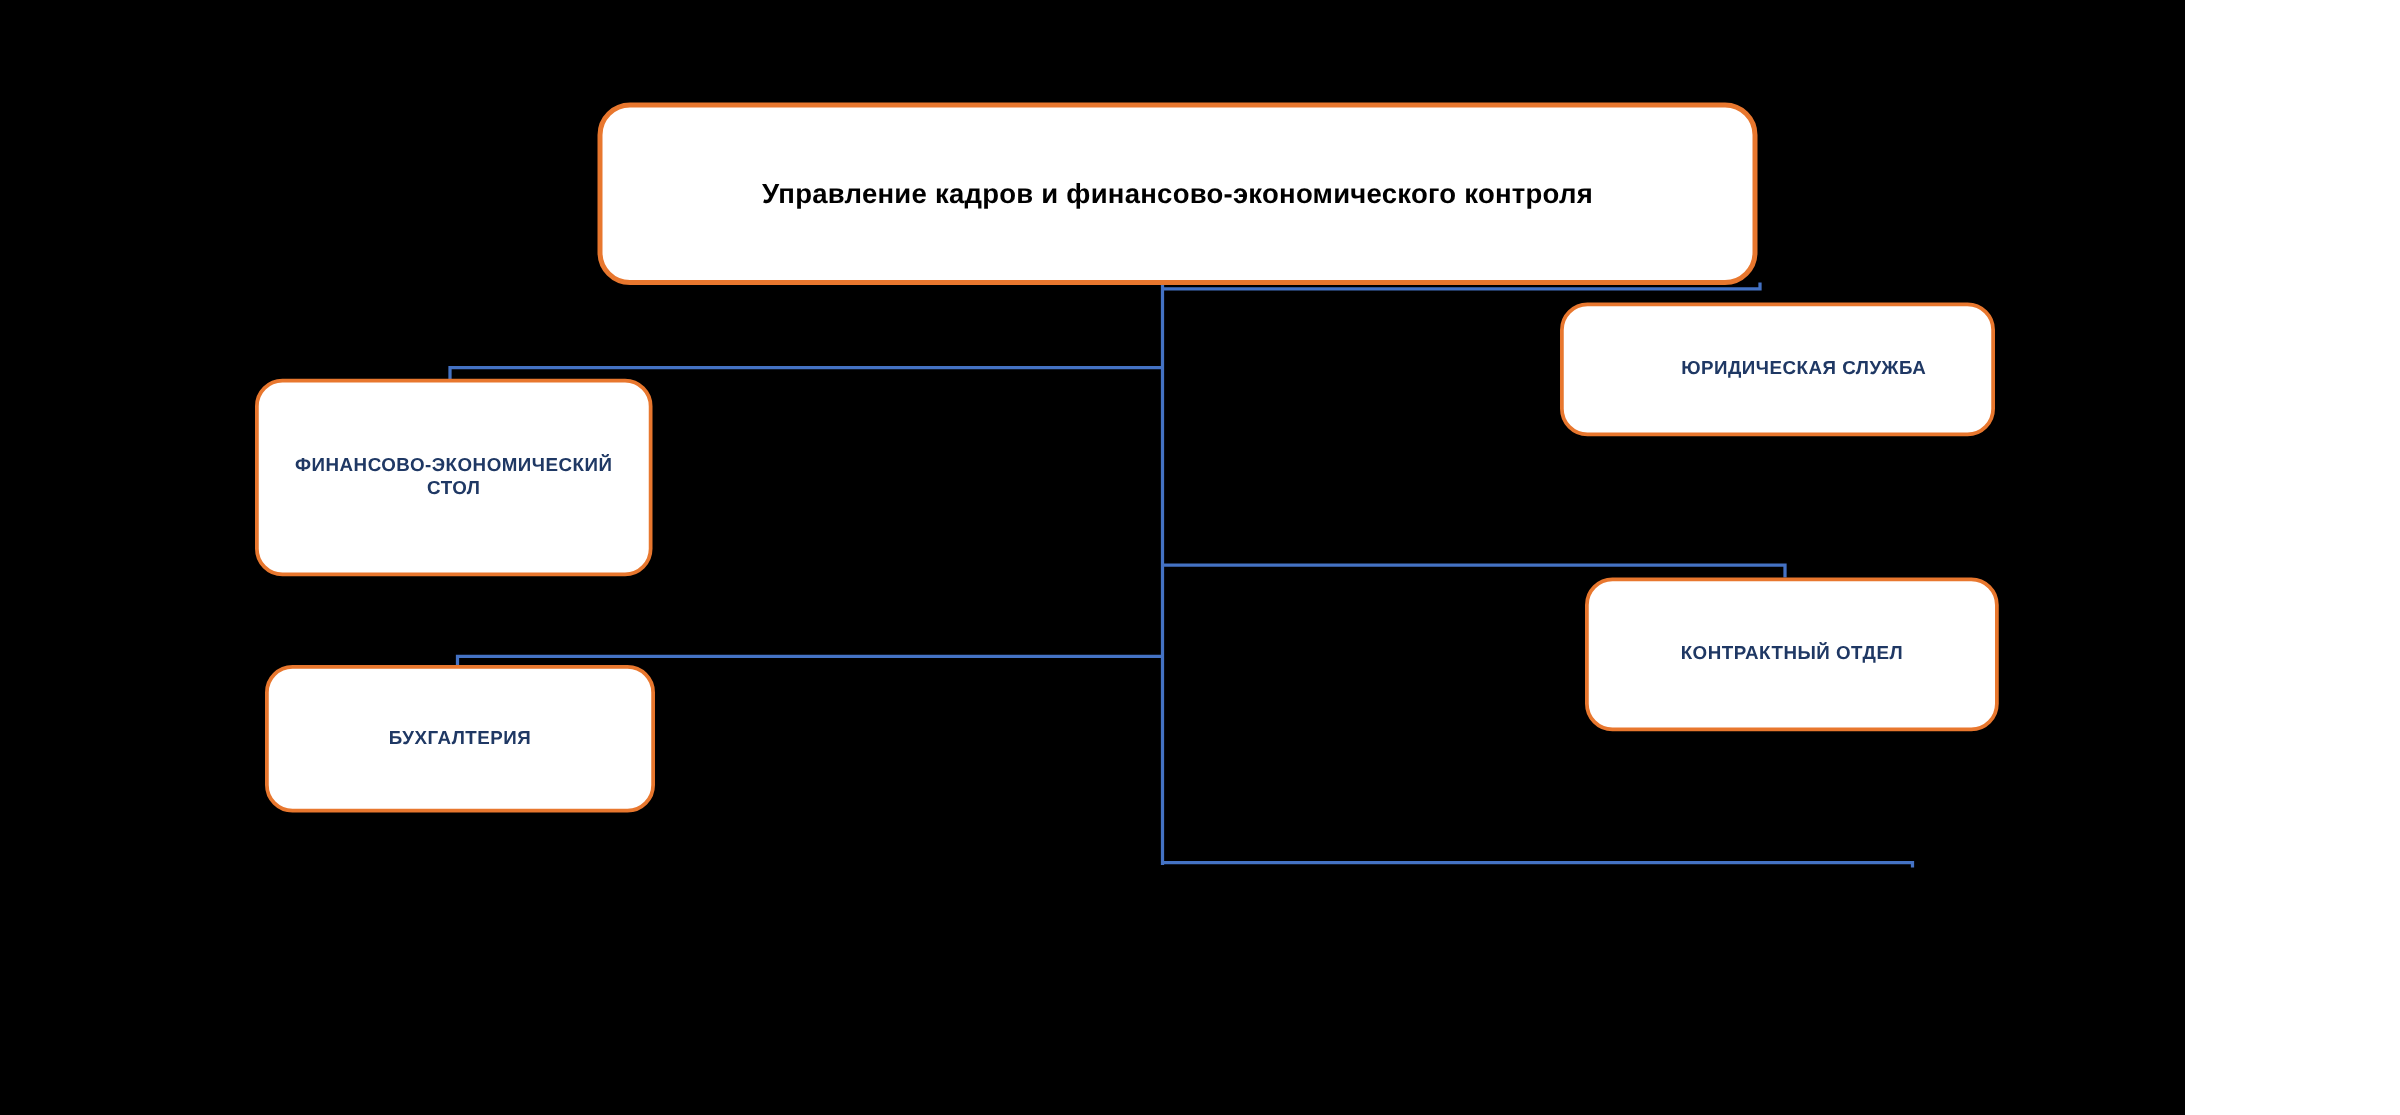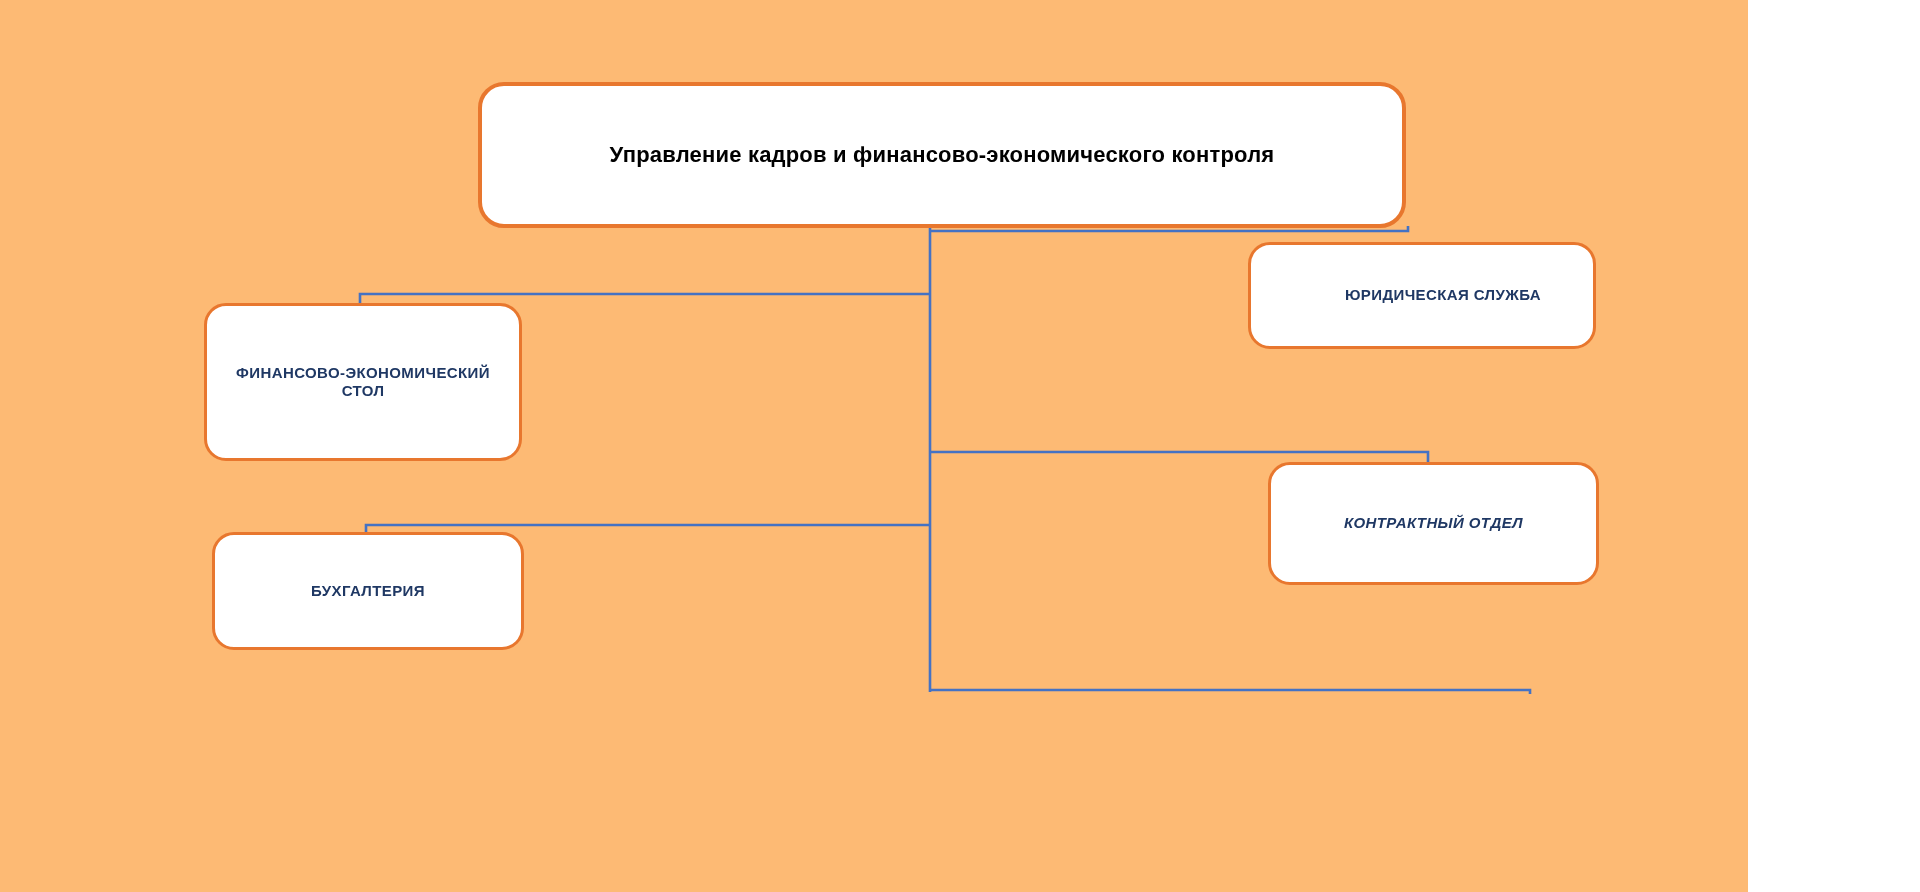--- a/index.html
+++ b/index.html
@@ -11,21 +11,21 @@
   body {
     width: 1920px;
     height: 892px;
     font-family: "Liberation Sans", sans-serif;
     overflow: hidden;
   }
   #canvas {
     position: relative;
     width: 1748px;
     height: 892px;
-    background: #fdba74;
+    background: #000000;
   }
   #connector-layer {
     position: absolute;
     left: 0;
     top: 0;
     width: 1920px;
     height: 892px;
     pointer-events: none;
   }
   .node {
@@ -91,21 +91,21 @@
   </div>
 
   <div class="node unit" style="left:1248px; top:242px; width:348px; height:107px;padding-left:42px;">
     <span class="node-label">ЮРИДИЧЕСКАЯ СЛУЖБА</span>
   </div>
 
   <div class="node unit" style="left:204px; top:303px; width:318px; height:158px;">
     <span class="node-label two-line">ФИНАНСОВО-ЭКОНОМИЧЕСКИЙ СТОЛ</span>
   </div>
 
-  <div class="node unit" style="left:1268px; top:462px; width:331px; height:123px;font-style:italic;">
+  <div class="node unit" style="left:1268px; top:462px; width:331px; height:123px;">
     <span class="node-label">КОНТРАКТНЫЙ ОТДЕЛ</span>
   </div>
 
   <div class="node unit" style="left:212px; top:532px; width:312px; height:118px;">
     <span class="node-label">БУХГАЛТЕРИЯ</span>
   </div>
 
 
 </div>
 

